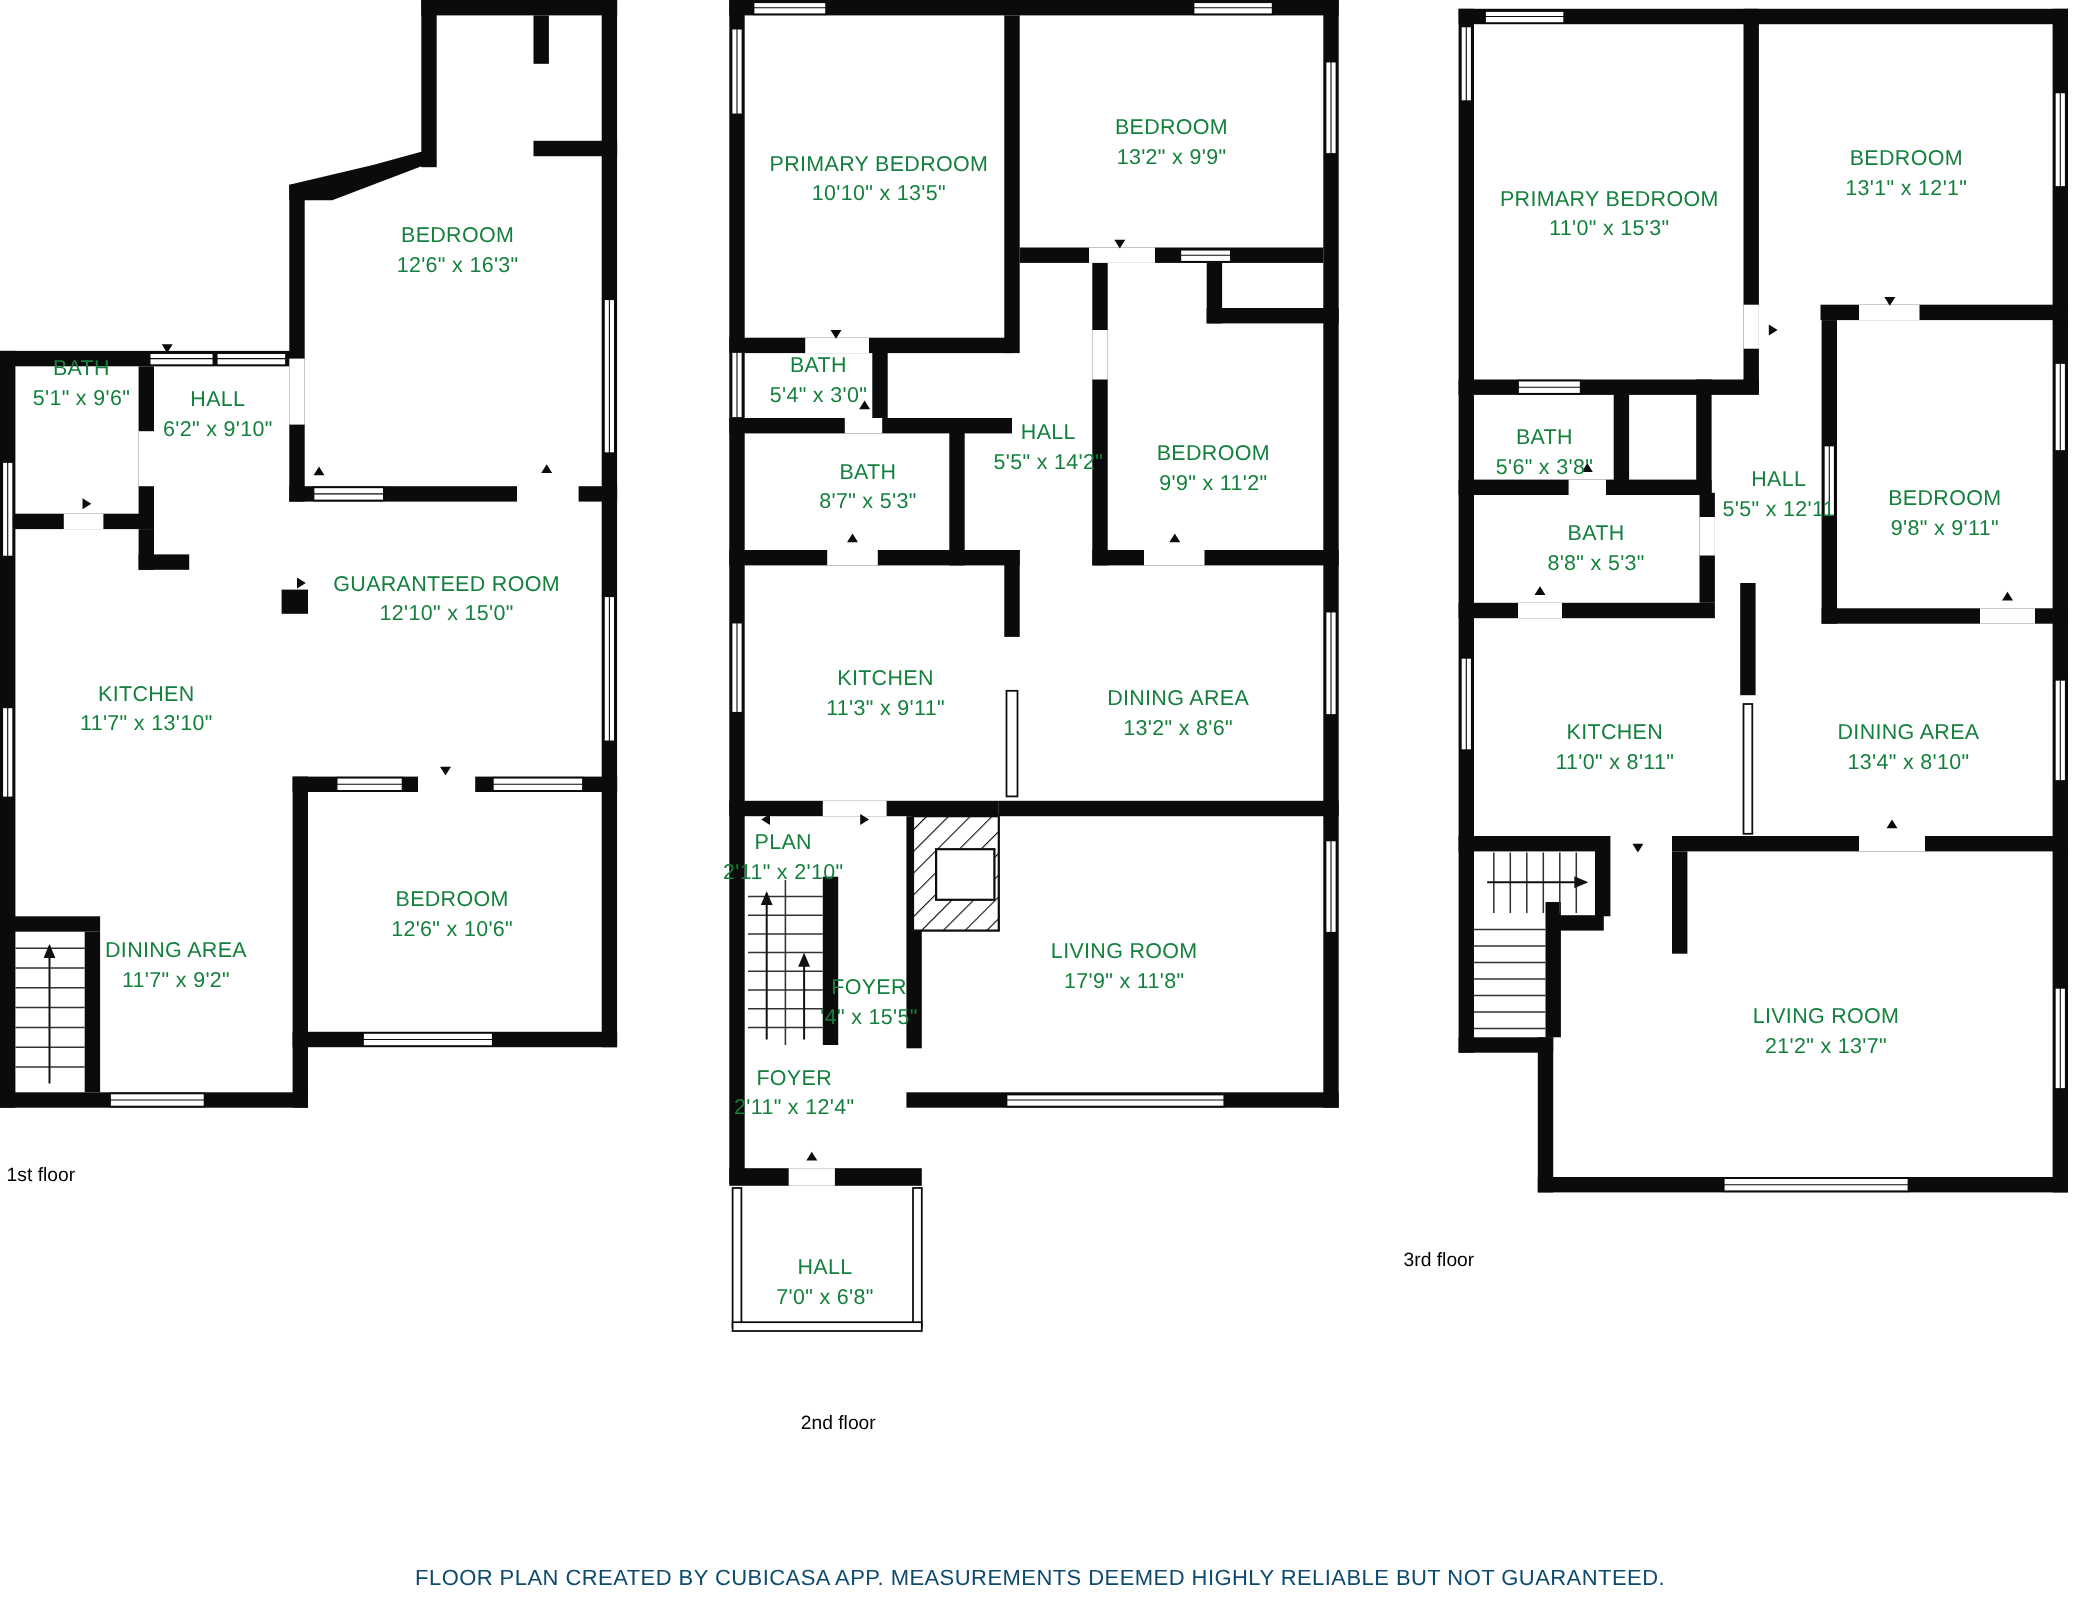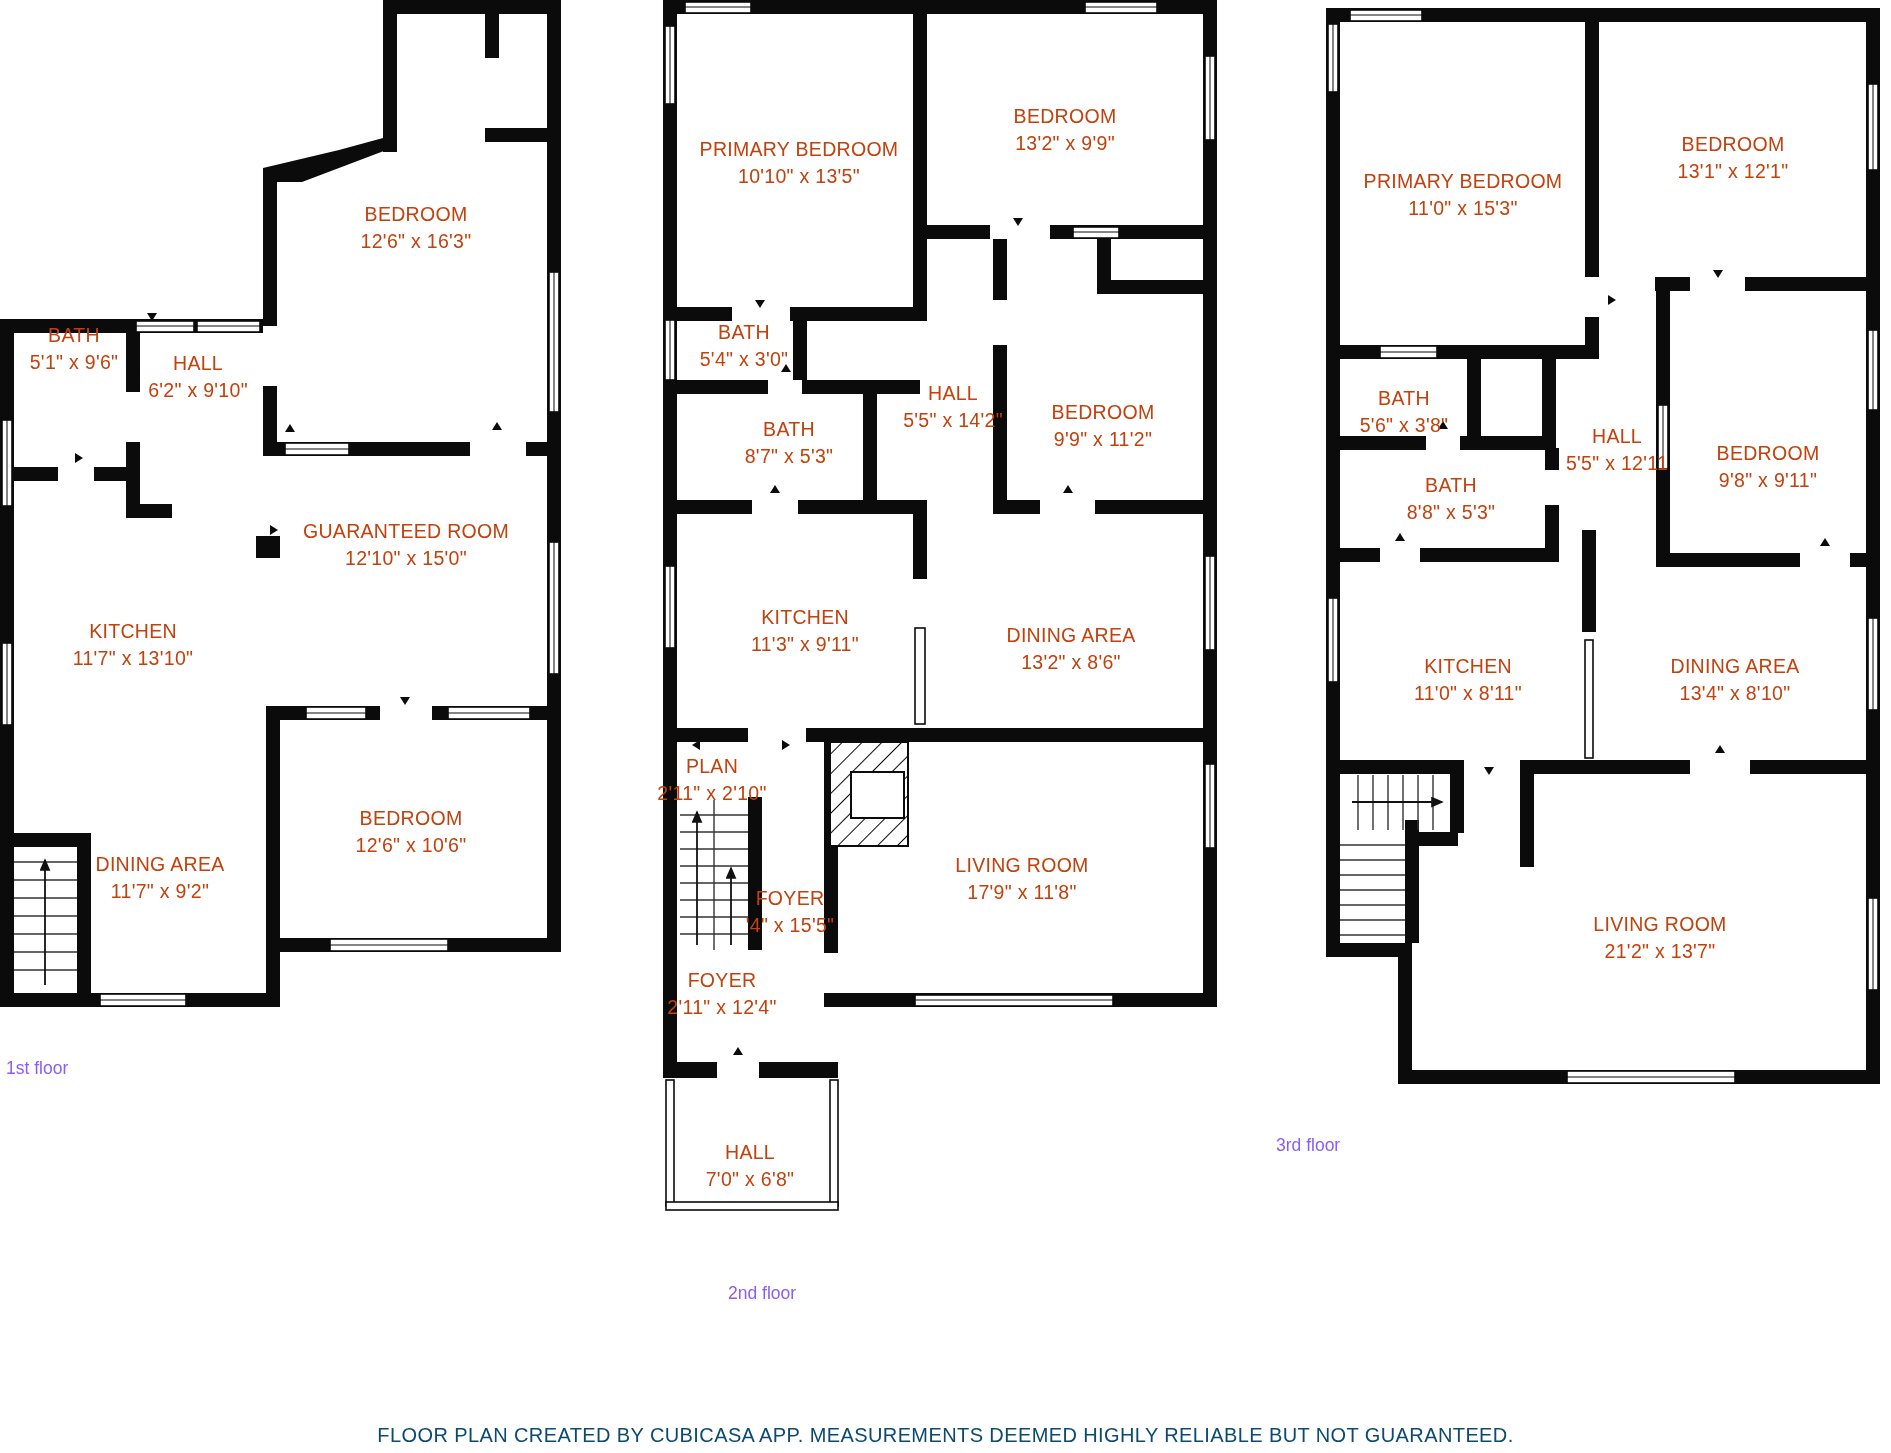--- a/index.html
+++ b/index.html
@@ -9,23 +9,23 @@
   .w{fill:#0b0b0b;}
   .gap{fill:#ffffff;}
   .win rect{fill:#ffffff;stroke:#0b0b0b;stroke-width:1.6;}
   .win line{stroke:#0b0b0b;stroke-width:1;}
   .thin{fill:#ffffff;stroke:#0b0b0b;stroke-width:1.6;}
   .stair line{stroke:#333;stroke-width:1.4;}
   .stair .arrow{stroke:#111;stroke-width:1.8;}
   .hatch{fill:url(#diag);stroke:#0b0b0b;stroke-width:2;}
   .tri{fill:#0b0b0b;}
   .rl{position:absolute;transform:translate(-50%,-50%);text-align:center;white-space:nowrap;
-      color:#c2410c;line-height:27px;font-size:19.5px;letter-spacing:.3px;}
+      color:#15803d;line-height:27px;font-size:19.5px;letter-spacing:.3px;}
   .rl .rd{display:block;}
-  .fl{position:absolute;font-size:17.5px;color:#8b5cf6;}
+  .fl{position:absolute;font-size:17.5px;color:#000000;}
   #footer{position:absolute;left:0;right:0;top:1424px;text-align:center;color:#0c4a6e;
           font-size:20px;letter-spacing:.4px;}
 </style>
 </head>
 <body>
 
 <div id="canvas">
 
 <svg class="plan" viewBox="0 0 1891 1453">
   <defs>

